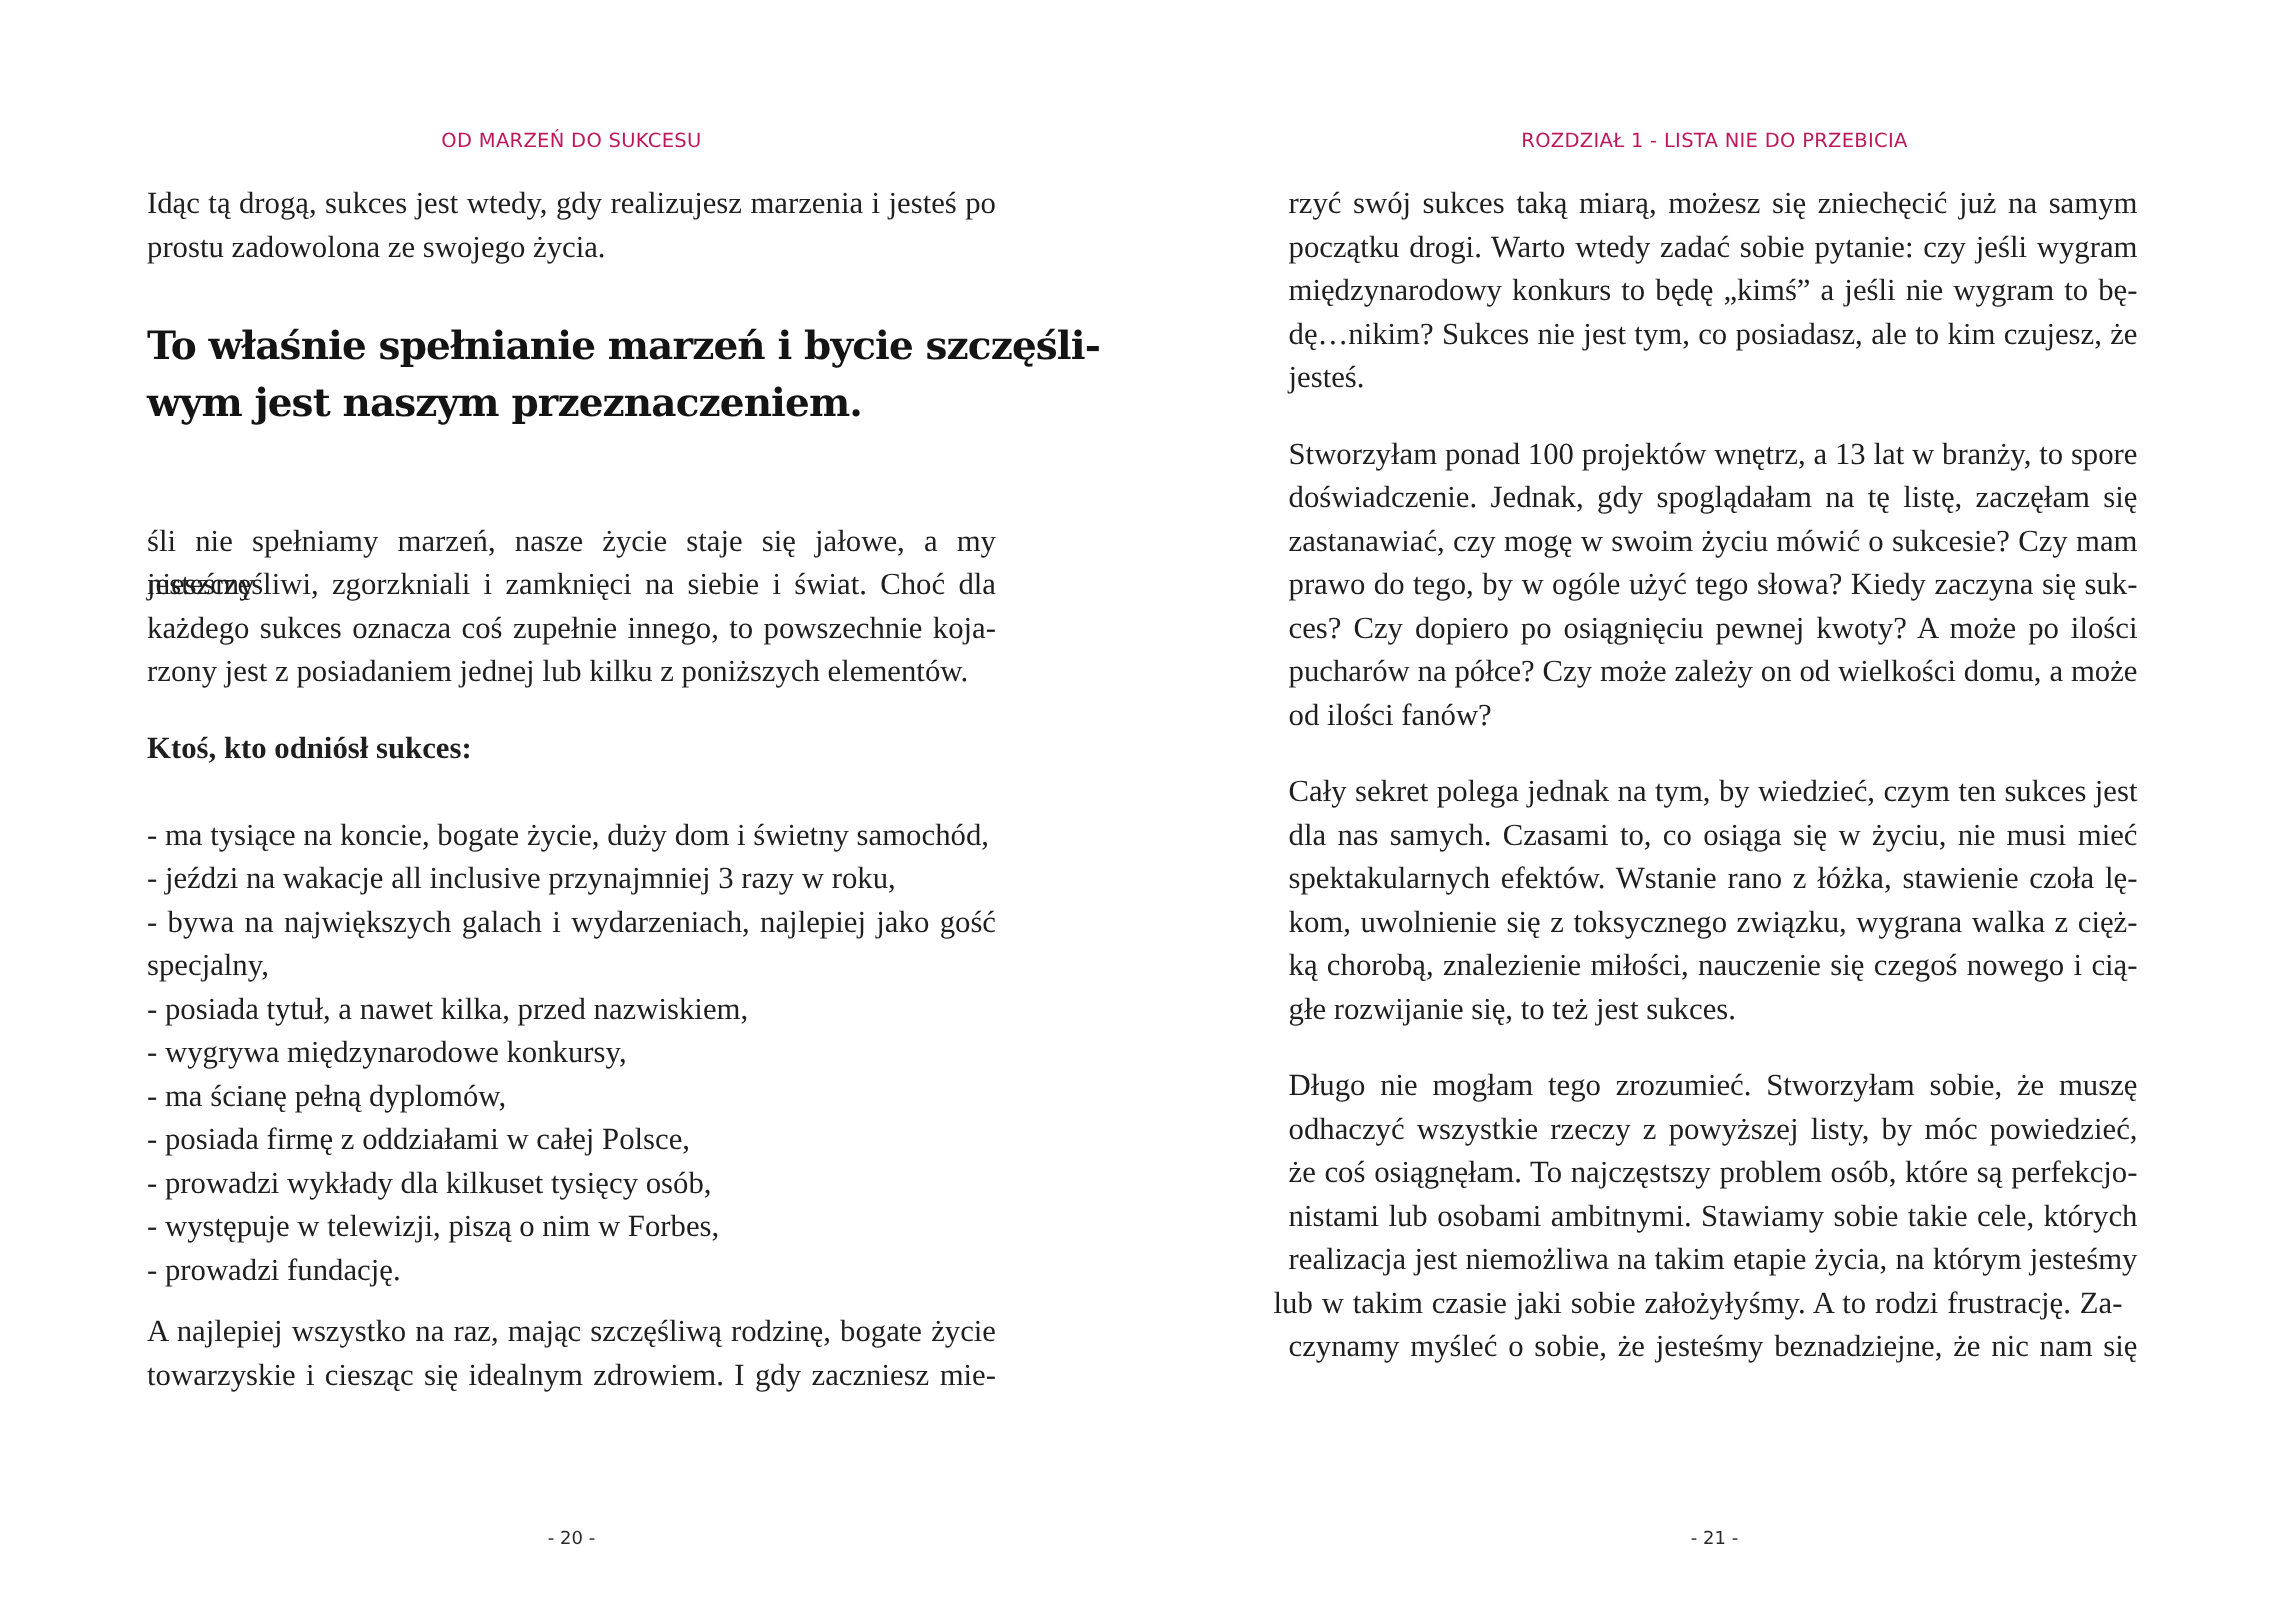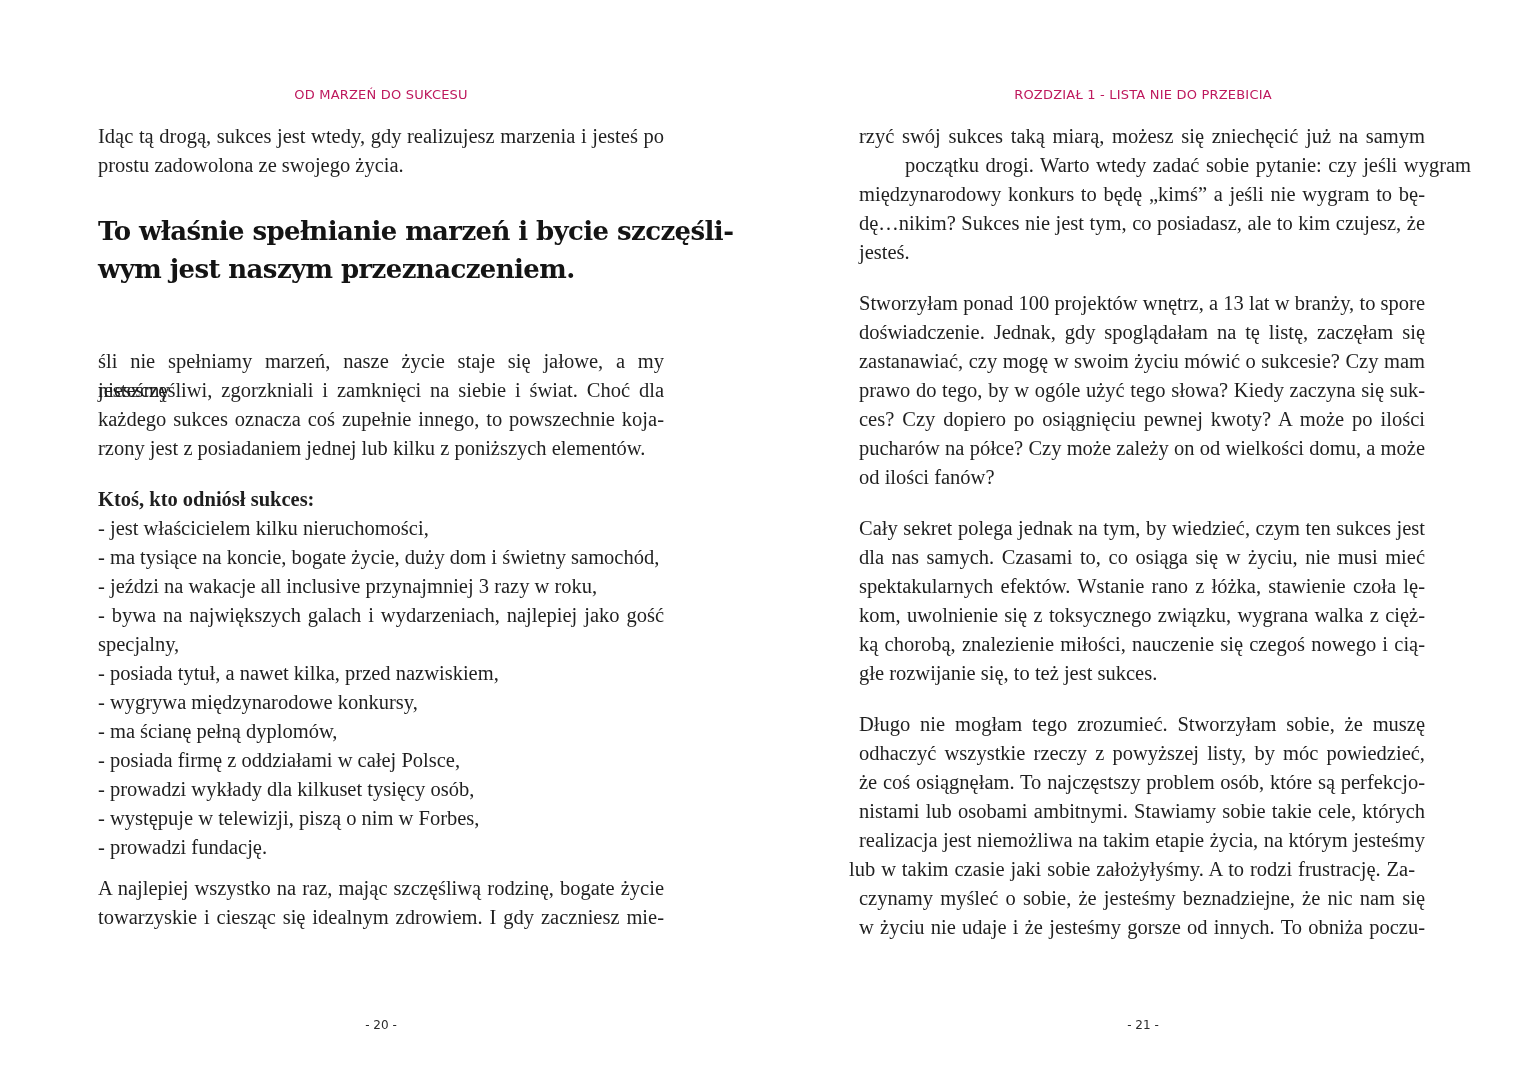--- a/index.html
+++ b/index.html
@@ -83,21 +83,20 @@
 
   <div class="heading-line" style="left:98px; top:213px;">To właśnie spełnianie marzeń i bycie szczęśli-</div>
   <div class="heading-line" style="left:98px; top:251px;">wym jest naszym przeznaczeniem.</div>
 
   <div class="line justify" style="left:98px; width:566px; top:347px;">śli nie spełniamy marzeń, nasze życie staje się jałowe, a my jesteśmy</div>
   <div class="line justify" style="left:98px; width:566px; top:376px;">nieszczęśliwi, zgorzkniali i zamknięci na siebie i świat. Choć dla</div>
   <div class="line justify" style="left:98px; width:566px; top:405px;">każdego sukces oznacza coś zupełnie innego, to powszechnie koja-</div>
   <div class="line" style="left:98px; top:434px;">rzony jest z posiadaniem jednej lub kilku z poniższych elementów.</div>
 
   <div class="line bold" style="left:98px; top:485px;">Ktoś, kto odniósł sukces:</div>
-  <div class="line" style="left:98px; top:514px;">- jest właścicielem kilku nieruchomości,</div>
   <div class="line" style="left:98px; top:543px;">- ma tysiące na koncie, bogate życie, duży dom i świetny samochód,</div>
   <div class="line" style="left:98px; top:572px;">- jeździ na wakacje all inclusive przynajmniej 3 razy w roku,</div>
   <div class="line justify" style="left:98px; width:566px; top:601px;">- bywa na największych galach i wydarzeniach, najlepiej jako gość</div>
   <div class="line" style="left:98px; top:630px;">specjalny,</div>
   <div class="line" style="left:98px; top:659px;">- posiada tytuł, a nawet kilka, przed nazwiskiem,</div>
   <div class="line" style="left:98px; top:688px;">- wygrywa międzynarodowe konkursy,</div>
   <div class="line" style="left:98px; top:717px;">- ma ścianę pełną dyplomów,</div>
   <div class="line" style="left:98px; top:746px;">- posiada firmę z oddziałami w całej Polsce,</div>
   <div class="line" style="left:98px; top:775px;">- prowadzi wykłady dla kilkuset tysięcy osób,</div>
   <div class="line" style="left:98px; top:804px;">- występuje w telewizji, piszą o nim w Forbes,</div>
@@ -106,21 +105,21 @@
   <div class="line justify" style="left:98px; width:566px; top:874px;">A najlepiej wszystko na raz, mając szczęśliwą rodzinę, bogate życie</div>
   <div class="line justify" style="left:98px; width:566px; top:903px;">towarzyskie i ciesząc się idealnym zdrowiem. I gdy zaczniesz mie-</div>
 
   <div class="folio">- 20 -</div>
 </div>
 
 <div class="page right">
   <div class="running-head">ROZDZIAŁ 1 - LISTA NIE DO PRZEBICIA</div>
 
   <div class="line justify" style="left:97px; width:566px; top:122px;">rzyć swój sukces taką miarą, możesz się zniechęcić już na samym</div>
-  <div class="line justify" style="left:97px; width:566px; top:151px;margin-left:46px;">początku drogi. Warto wtedy zadać sobie pytanie: czy jeśli wygram</div>
+  <div class="line justify" style="left:97px; width:566px; top:151px;">początku drogi. Warto wtedy zadać sobie pytanie: czy jeśli wygram</div>
   <div class="line justify" style="left:97px; width:566px; top:180px;">międzynarodowy konkurs to będę „kimś” a jeśli nie wygram to bę-</div>
   <div class="line justify" style="left:97px; width:566px; top:209px;">dę…nikim? Sukces nie jest tym, co posiadasz, ale to kim czujesz, że</div>
   <div class="line" style="left:97px; top:238px;">jesteś.</div>
 
   <div class="line justify" style="left:97px; width:566px; top:289px;">Stworzyłam ponad 100 projektów wnętrz, a 13 lat w branży, to spore</div>
   <div class="line justify" style="left:97px; width:566px; top:318px;">doświadczenie. Jednak, gdy spoglądałam na tę listę, zaczęłam się</div>
   <div class="line justify" style="left:97px; width:566px; top:347px;">zastanawiać, czy mogę w swoim życiu mówić o sukcesie? Czy mam</div>
   <div class="line justify" style="left:97px; width:566px; top:376px;">prawo do tego, by w ogóle użyć tego słowa? Kiedy zaczyna się suk-</div>
   <div class="line justify" style="left:97px; width:566px; top:405px;">ces? Czy dopiero po osiągnięciu pewnej kwoty? A może po ilości</div>
   <div class="line justify" style="left:97px; width:566px; top:434px;">pucharów na półce? Czy może zależy on od wielkości domu, a może</div>
@@ -133,16 +132,15 @@
   <div class="line justify" style="left:97px; width:566px; top:630px;">ką chorobą, znalezienie miłości, nauczenie się czegoś nowego i cią-</div>
   <div class="line" style="left:97px; top:659px;">głe rozwijanie się, to też jest sukces.</div>
 
   <div class="line justify" style="left:97px; width:566px; top:710px;">Długo nie mogłam tego zrozumieć. Stworzyłam sobie, że muszę</div>
   <div class="line justify" style="left:97px; width:566px; top:739px;">odhaczyć wszystkie rzeczy z powyższej listy, by móc powiedzieć,</div>
   <div class="line justify" style="left:97px; width:566px; top:768px;">że coś osiągnęłam. To najczęstszy problem osób, które są perfekcjo-</div>
   <div class="line justify" style="left:97px; width:566px; top:797px;">nistami lub osobami ambitnymi. Stawiamy sobie takie cele, których</div>
   <div class="line justify" style="left:97px; width:566px; top:826px;">realizacja jest niemożliwa na takim etapie życia, na którym jesteśmy</div>
   <div class="line justify" style="left:87px; width:566px; top:855px;">lub w takim czasie jaki sobie założyłyśmy. A to rodzi frustrację. Za-</div>
   <div class="line justify" style="left:97px; width:566px; top:884px;">czynamy myśleć o sobie, że jesteśmy beznadziejne, że nic nam się</div>
-  <div class="line justify" style="left:97px; width:566px; top:913px;">w życiu nie udaje i że jesteśmy gorsze od innych. To obniża poczu-</div>
 
   <div class="folio">- 21 -</div>
 </div>
 
 </body></html>

